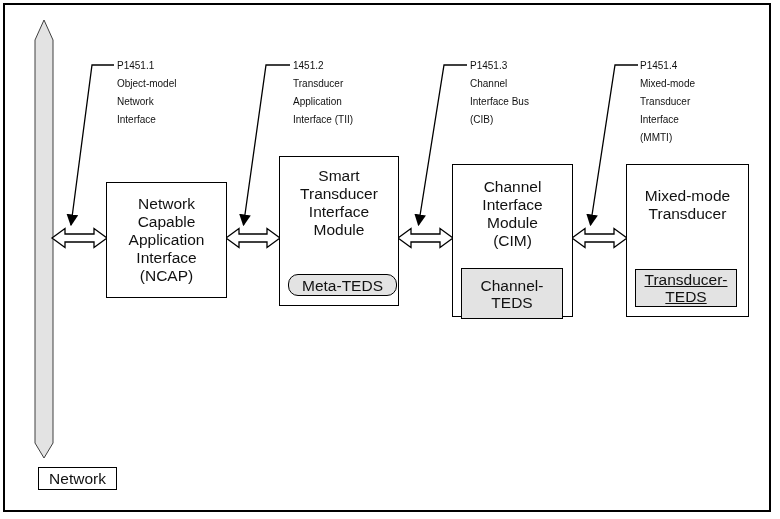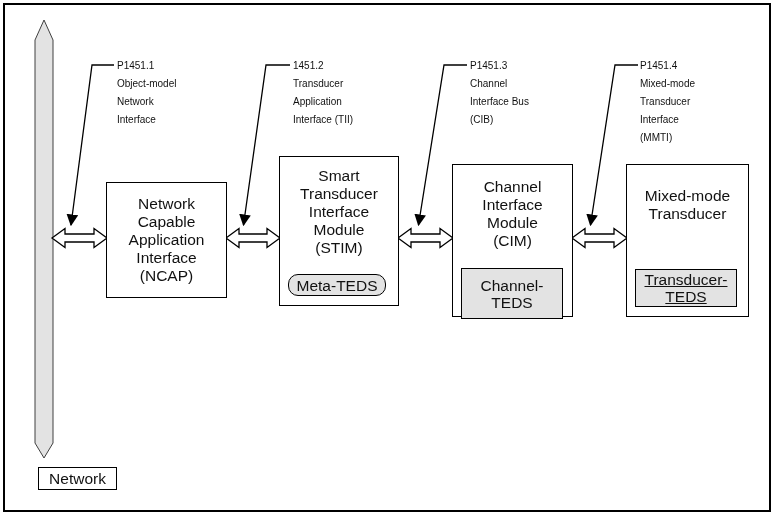--- a/index.html
+++ b/index.html
@@ -29,21 +29,21 @@
   .network-box {
     position:absolute; left:38px; top:467px; width:79px; height:23px;
     border:1.5px solid #000; box-sizing:border-box; background:#fff;
     display:flex; align-items:center; justify-content:center; font-size:15.5px;
   }
   
   .m-ncap { left:106px; top:182px; width:121px; height:116px; }
   .m-stim { left:279px; top:156px; width:120px; height:150px; padding-top:10px; }
   .m-cim  { left:452px; top:164px; width:121px; height:153px; padding-top:13px; }
   .m-mmt  { left:626px; top:164px; width:123px; height:153px; padding-top:22px; }
-  .t-stim { left:8px; top:117px; width:98px;  height:22px;border-radius:10px; }
+  .t-stim { left:8px; top:117px; width:109px;  height:22px;border-radius:10px; }
   .t-cim  { left:8px; top:103px; width:102px; height:51px; }
   .t-mmt  { left:8px; top:104px; width:102px; height:38px;text-decoration:underline; }
   
   .c1 { left:117px; top:57px; }
   .c2 { left:293px; top:57px; }
   .c3 { left:470px; top:57px; }
   .c4 { left:640px; top:57px; }
 </style>
 </head>
 <body>
@@ -103,21 +103,20 @@
     <div>Application</div>
     <div>Interface</div>
     <div>(NCAP)</div>
   </div>
 
   <div class="module m-stim">
     <div>Smart</div>
     <div>Transducer</div>
     <div>Interface</div>
     <div>Module</div>
-    <div>(STIM)</div>
     <div class="teds t-stim">
       <div>Meta-TEDS</div>
     </div>
   </div>
 
   <div class="module m-cim">
     <div>Channel</div>
     <div>Interface</div>
     <div>Module</div>
     <div>(CIM)</div>

